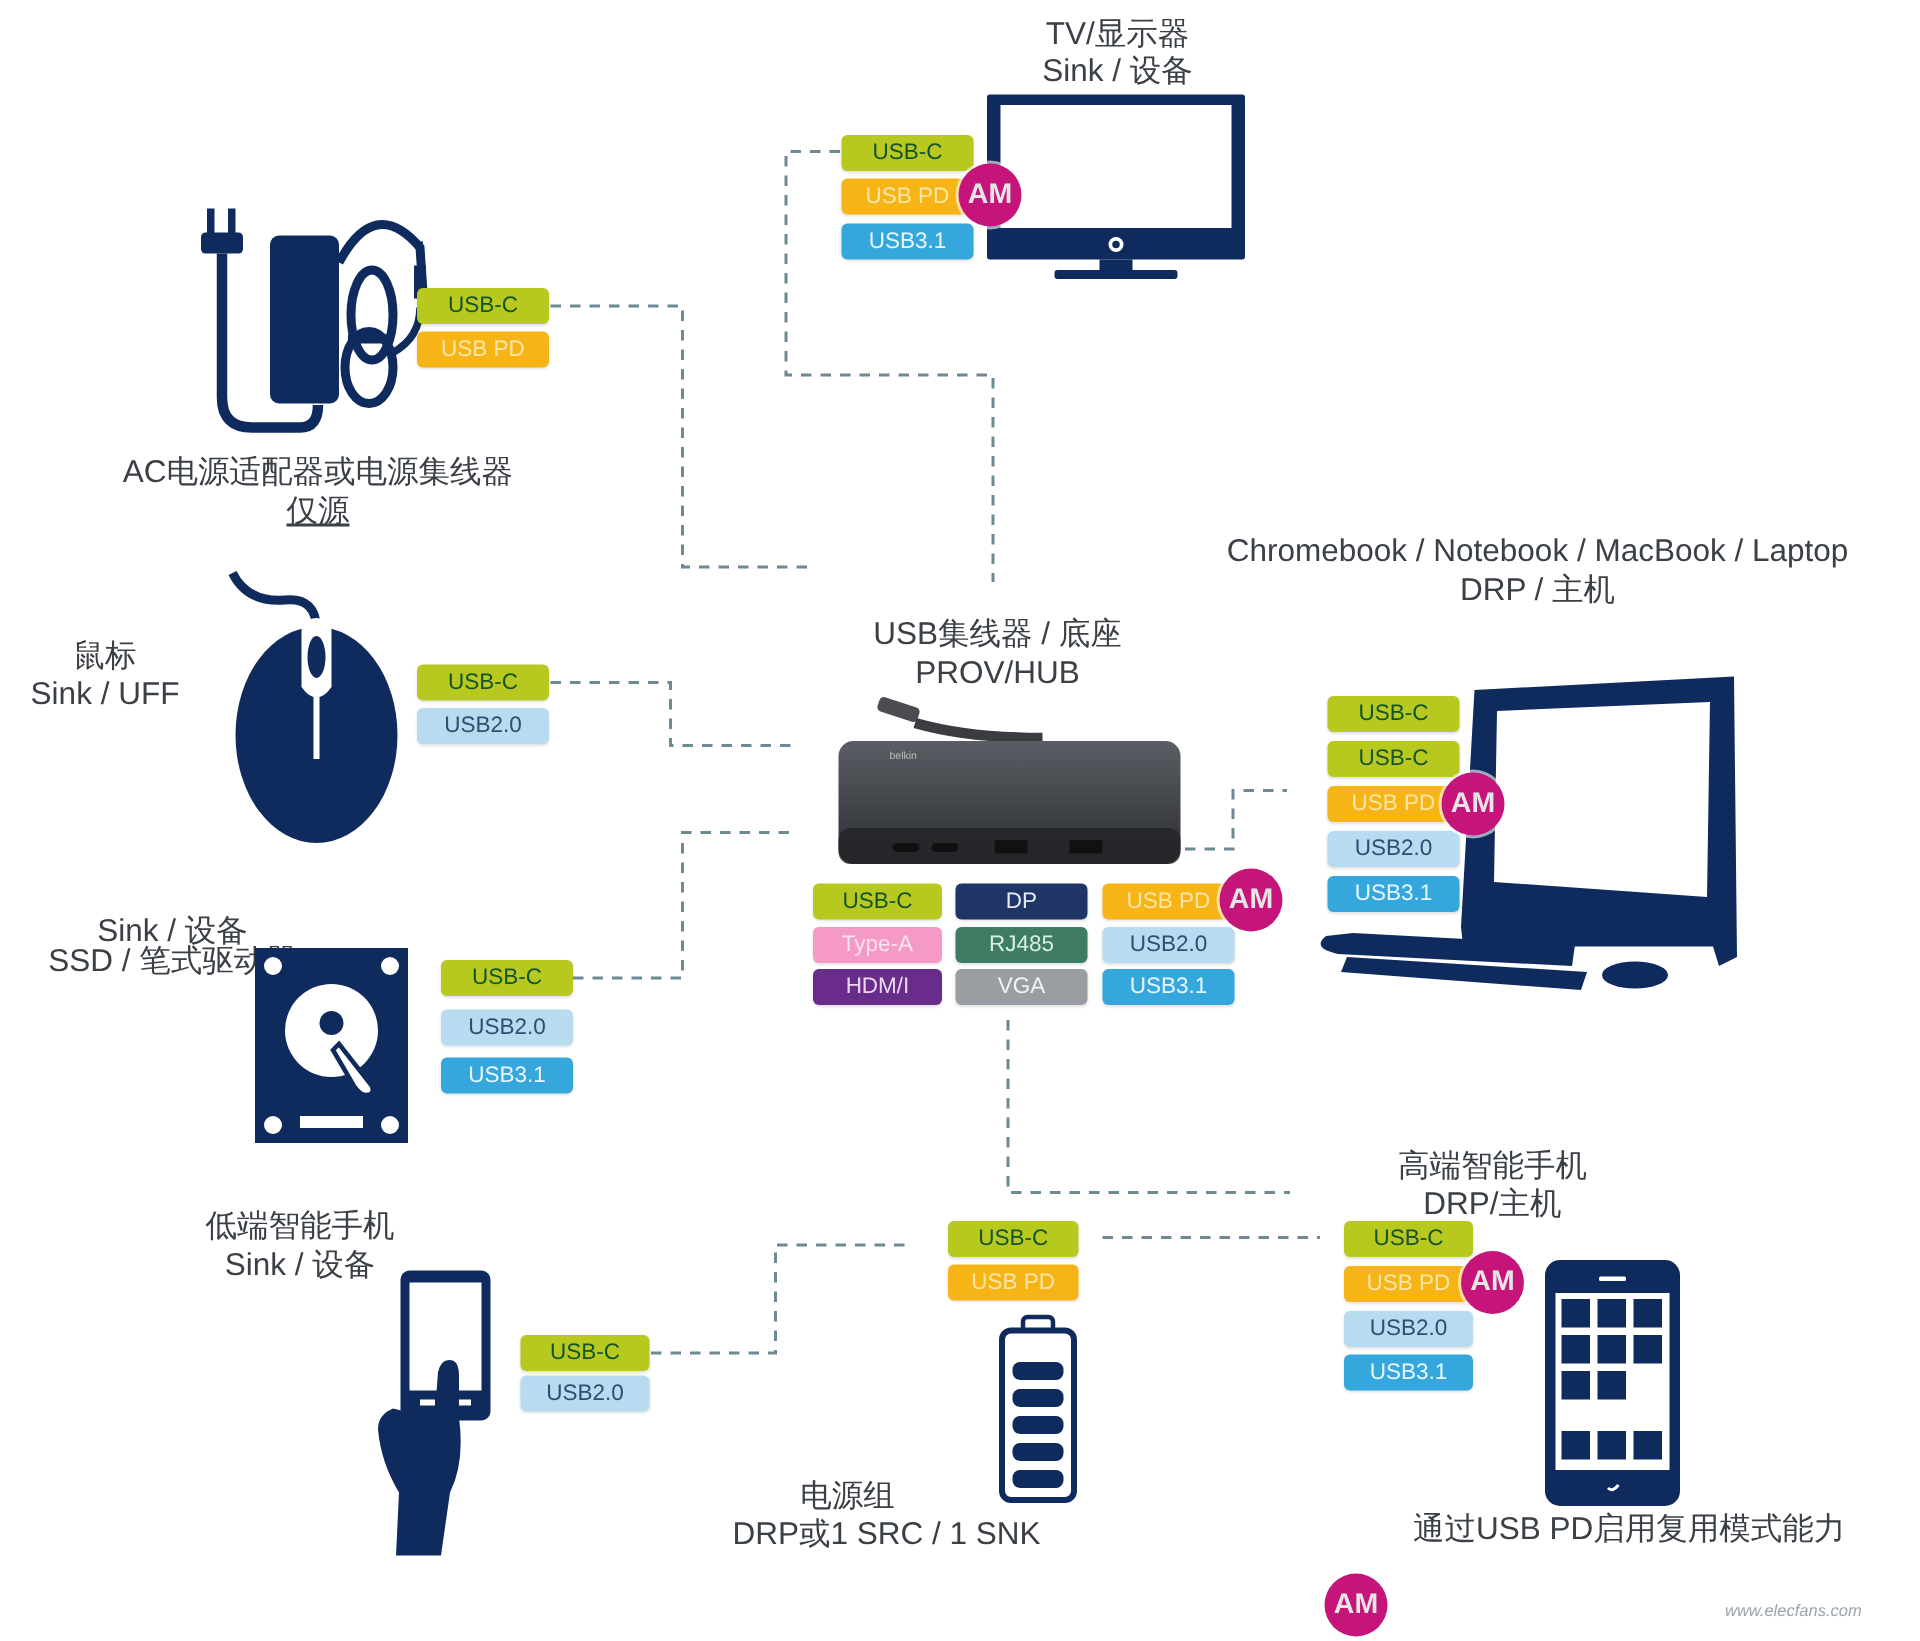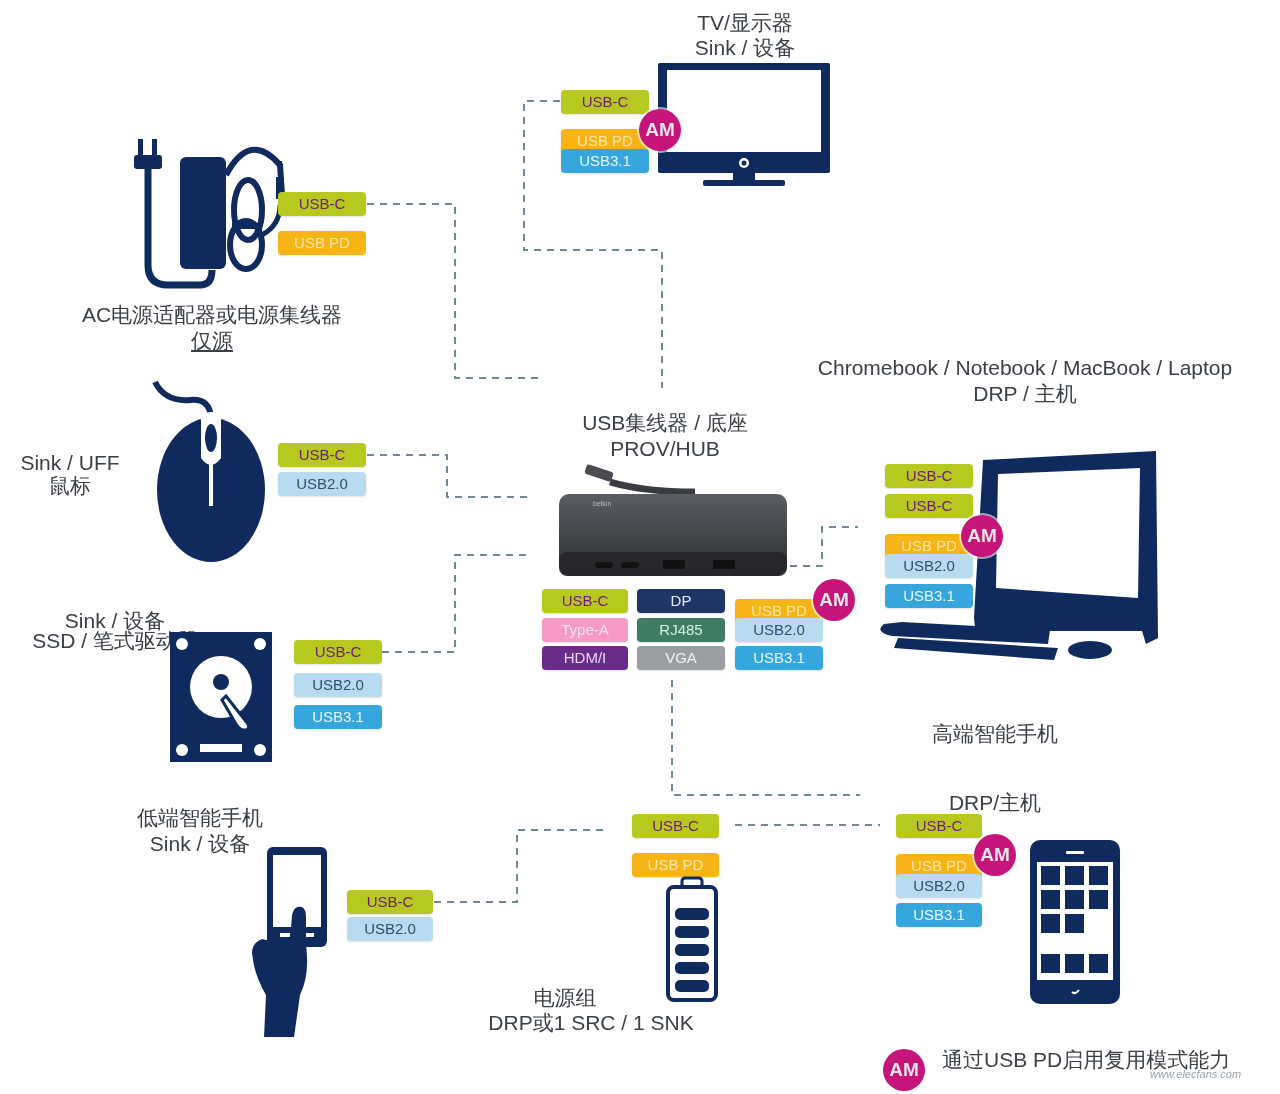--- a/index.html
+++ b/index.html
@@ -1,21 +1,21 @@
 <!DOCTYPE html>
 <html><head>
 <meta charset="utf-8">
 <style>
   html,body{margin:0;padding:0;background:#ffffff;}
   body{width:1280px;height:1094px;position:relative;overflow:hidden;font-family:"Liberation Sans","DejaVu Sans",sans-serif;color:#3a3f44;}
   .abs{position:absolute;}
   .label{position:absolute;text-align:center;font-size:21px;line-height:25px;color:#3b4046;white-space:nowrap;}
   .badge{position:absolute;height:24px;border-radius:4px;font-size:15px;line-height:24px;text-align:center;box-shadow:0 1px 2px rgba(0,0,0,0.12);}
-  .b-usbc{background:#b7c91f;color:#701a75;}
-  .b-pd{background:#f7b417;color:#fde6a6;margin-top:10px;}
+  .b-usbc{background:#b7c91f;color:#14532d;}
+  .b-pd{background:#f7b417;color:#fde6a6;}
   .b-u20{background:#b7dcf0;color:#2d4f72;}
   .b-u31{background:#36a7dc;color:#e6f6ff;}
   .b-dp{background:#1e3566;color:#e3e9f7;}
   .b-typea{background:#f59ac6;color:#fde2ef;}
   .b-rj{background:#3e7d63;color:#d8efe3;}
   .b-hdmi{background:#6a2c8a;color:#e8d6f2;}
   .b-vga{background:#9a9ea3;color:#f2f2f2;}
   .am{position:absolute;width:42px;height:42px;border-radius:50%;background:#c5157a;color:#e5e5e5;font-weight:bold;font-size:19px;line-height:42px;text-align:center;box-shadow:0 0 0 2px rgba(255,255,255,0.6);}
   svg.lines{position:absolute;left:0;top:0;}
   .dash{stroke:#6d8a92;stroke-width:2;stroke-dasharray:7 6;fill:none;}
@@ -73,21 +73,21 @@
   <rect x="102" y="88" width="30" height="6" class="navy"></rect>
   <path d="M132 100 Q150 90 150 70" stroke="#0f2a5c" stroke-width="5" fill="none"></path>
   <rect x="146" y="42" width="8" height="22" class="navy"></rect>
   <rect x="149" y="26" width="3" height="18" class="navy"></rect>
 </svg>
 <div class="badge b-usbc" style="left:278px;top:192px;width:88px;">USB-C</div>
 <div class="badge b-pd" style="left:278px;top:221px;width:88px;">USB PD</div>
 <div class="label" style="left:62px;top:302px;width:300px;">AC电源适配器或电源集线器</div>
 <div class="label" style="left:62px;top:328px;width:300px;text-decoration:underline;">仅源</div>
 
-<div class="label" style="left:10px;top:425px;width:120px;margin-top:48px;">鼠标</div>
+<div class="label" style="left:10px;top:425px;width:120px;">鼠标</div>
 <div class="label" style="left:10px;top:450px;width:120px;overflow:hidden;">Sink / UFF</div>
 <svg class="abs" style="left:145px;top:380px;" width="130" height="185">
   <path d="M10 2 Q20 22 45 20 Q66 18 66 40" stroke="#0f2a5c" stroke-width="6" fill="none"></path>
   <ellipse cx="66" cy="110" rx="54" ry="72" class="navy"></ellipse>
   <path d="M54 38 L54 118 M78 38 L78 118" stroke="#ffffff" stroke-width="0"></path>
   <path d="M56 36 Q66 28 76 36 L76 78 Q66 92 56 78 Z" fill="#ffffff"></path>
   <ellipse cx="66" cy="58" rx="6" ry="14" class="navy"></ellipse>
   <rect x="64" y="80" width="4" height="46" fill="#ffffff"></rect>
 </svg>
 <div class="badge b-usbc" style="left:278px;top:443px;width:88px;">USB-C</div>
@@ -175,21 +175,21 @@
   <rect x="4" y="11" width="48" height="113" rx="6" stroke="#0f2a5c" stroke-width="4" fill="#ffffff"></rect>
   <rect x="11" y="32" width="34" height="12" rx="5" class="navy"></rect>
   <rect x="11" y="50" width="34" height="12" rx="5" class="navy"></rect>
   <rect x="11" y="68" width="34" height="12" rx="5" class="navy"></rect>
   <rect x="11" y="86" width="34" height="12" rx="5" class="navy"></rect>
   <rect x="11" y="104" width="34" height="12" rx="5" class="navy"></rect>
 </svg>
 <div class="label" style="left:440px;top:985px;width:250px;">电源组</div>
 <div class="label" style="left:466px;top:1010px;width:250px;">DRP或1 SRC / 1 SNK</div>
 
-<div class="label" style="left:900px;top:721px;width:190px;">高端智能手机</div>
+<div class="label" style="left:900px;top:765px;width:190px;">高端智能手机</div>
 <div class="label" style="left:900px;top:790px;width:190px;">DRP/主机</div>
 <div class="badge b-usbc" style="left:896px;top:814px;width:86px;">USB-C</div>
 <div class="badge b-pd" style="left:896px;top:844px;width:86px;">USB PD</div>
 <div class="badge b-u20" style="left:896px;top:874px;width:86px;">USB2.0</div>
 <div class="badge b-u31" style="left:896px;top:903px;width:86px;">USB3.1</div>
 <div class="am" style="left:974px;top:834px;">AM</div>
 <svg class="abs" style="left:1028px;top:838px;" width="96" height="168">
   <rect x="2" y="2" width="90" height="164" rx="10" class="navy"></rect>
   <rect x="38" y="13" width="18" height="3" rx="1" fill="#ffffff"></rect>
   <rect x="9" y="24" width="76" height="118" fill="#ffffff"></rect>
@@ -203,14 +203,14 @@
     <rect x="13" y="76" width="19" height="19"></rect>
       <rect x="37" y="76" width="19" height="19"></rect>
     <rect x="13" y="116" width="19" height="19"></rect>
       <rect x="37" y="116" width="19" height="19"></rect>
       <rect x="61" y="116" width="19" height="19"></rect>
   </g>
   <path d="M44 154 Q47 157 51 152" stroke="#ffffff" stroke-width="2" fill="none"></path>
 </svg>
 
 <div class="am" style="left:883px;top:1049px;">AM</div>
-<div class="label" style="left:942px;top:1007px;text-align:right;margin-top:40px;">通过USB PD启用复用模式能力</div>
+<div class="label" style="left:942px;top:1007px;text-align:right;">通过USB PD启用复用模式能力</div>
 <div class="abs" style="left:1150px;top:1068px;font-size:11px;color:#9aa3ad;font-style:italic;">www.elecfans.com</div>
 
 </body></html>

